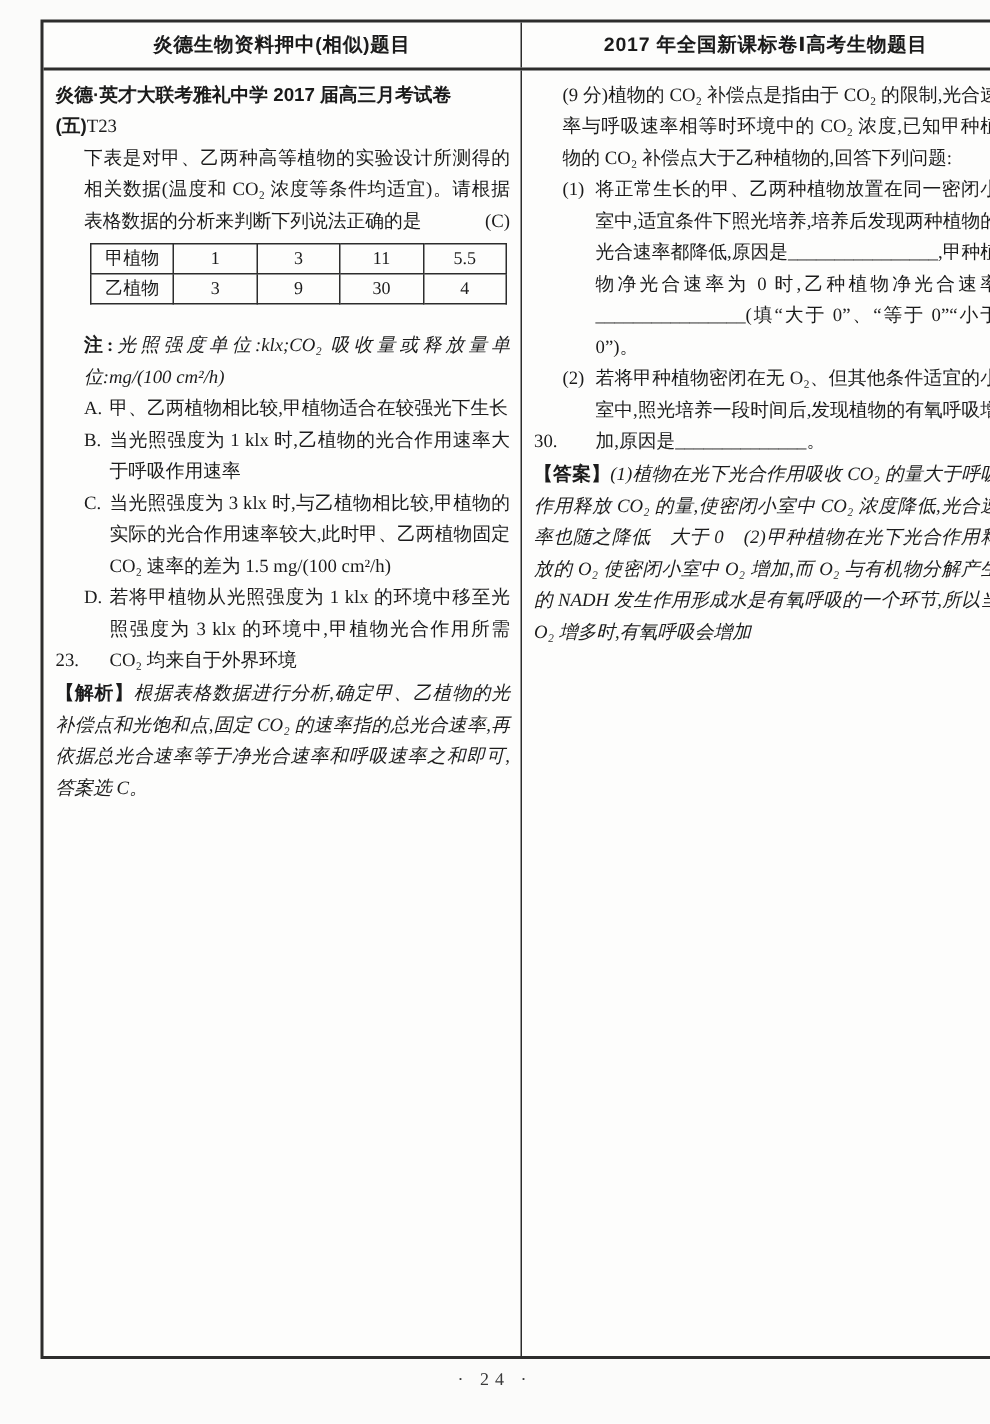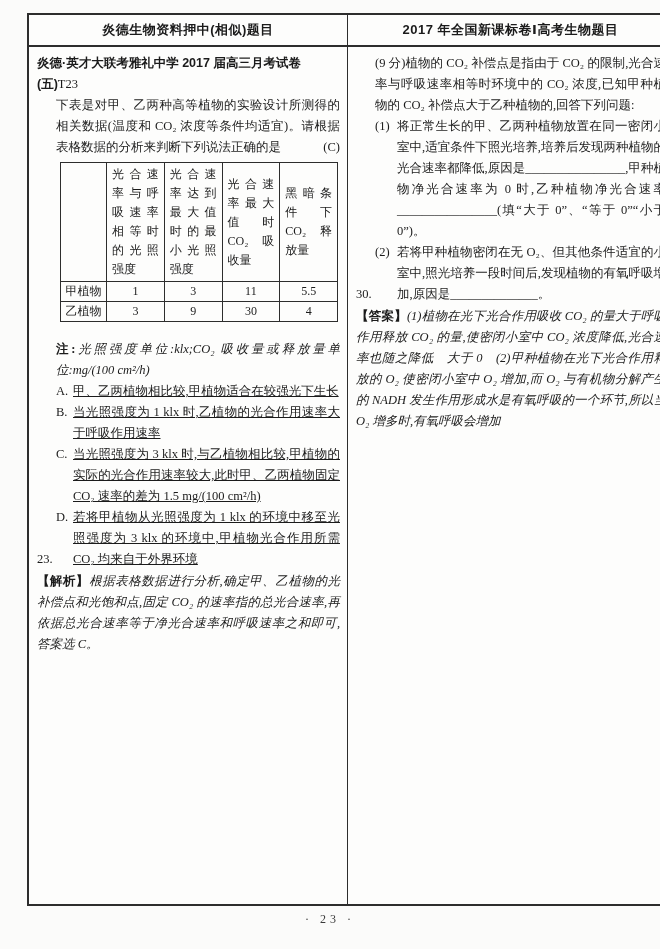--- a/index.html
+++ b/index.html
@@ -50,21 +50,21 @@
   .datatable th.corner { width:46px; }
   .datatable td { padding:0 3px; text-align:center; height:19px;margin-top:36px; }
   .datatable td.rowlab { text-align:center; }
 
   .note { margin-top:17px; }
   .note-label { font-weight:700; }
   .note-text, .kai { font-style:italic; }
 
   .opt { display:flex; }
   .opt-label { flex:0 0 17px; }
-  .opt-body { flex:1; min-width:0;text-decoration:underline; }
+  .opt-body { flex:1; min-width:0; }
 
   .expl { margin-top:1px; }
   .expl-label { font-weight:700; font-family:"Liberation Sans","DejaVu Sans",sans-serif; font-style:normal; }
 
   .sub { display:flex; }
   .sub-label { flex:0 0 22px; }
   .sub-body { flex:1; min-width:0; }
 
   .pagenum {
     position:absolute; left:0; right:0; top:912px;
@@ -89,27 +89,20 @@
       </div>
 
       <div class="q">
         <span class="q-num">23.</span>
         <div class="q-body">
           <span>下表是对甲、乙两种高等植物的实验设计所测得的相关数据(温度和 CO₂ 浓度等条件均适宜)。请根据表格数据的分析来判断下列说法正确的是</span>
           <span class="ansletter">(C)</span>
 
           <table class="datatable">
             <tbody>
-                <tr>
-              <th class="corner"></th>
-              <th>光合速率与呼吸速率相等时的光照强度</th>
-              <th>光合速率达到最大值时的最小光照强度</th>
-              <th>光合速率最大值时 CO₂ 吸收量</th>
-              <th>黑暗条件下 CO₂ 释放量</th>
-            </tr>
             <tr>
               <td class="rowlab">甲植物</td>
               <td>1</td>
               <td>3</td>
               <td>11</td>
               <td>5.5</td>
             </tr>
             <tr>
               <td class="rowlab">乙植物</td>
               <td>3</td>
@@ -167,13 +160,13 @@
       </div>
 
       <div class="expl">
         <span class="expl-label">【答案】</span><span class="kai">(1)植物在光下光合作用吸收 CO₂ 的量大于呼吸作用释放 CO₂ 的量,使密闭小室中 CO₂ 浓度降低,光合速率也随之降低　大于 0　(2)甲种植物在光下光合作用释放的 O₂ 使密闭小室中 O₂ 增加,而 O₂ 与有机物分解产生的 NADH 发生作用形成水是有氧呼吸的一个环节,所以当 O₂ 增多时,有氧呼吸会增加</span>
       </div>
     </div>
 
   </div>
 </div>
 
-<div class="pagenum">· 23 ·</div>
+<div class="pagenum">· 24 ·</div>
 
 </body></html>

